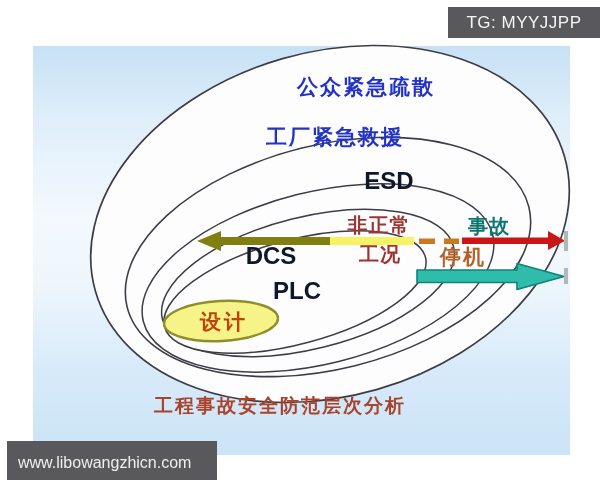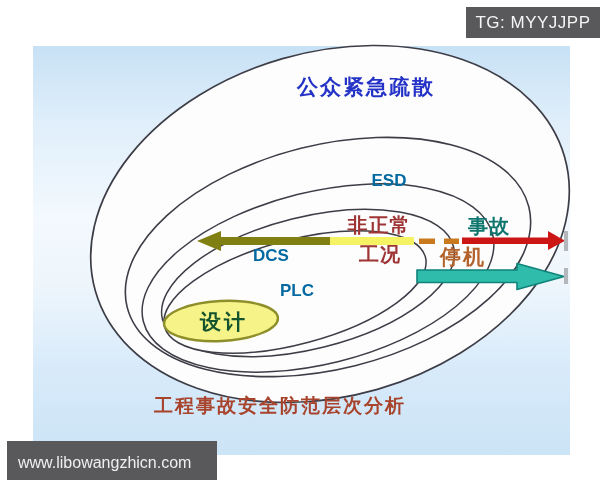--- a/index.html
+++ b/index.html
@@ -10,30 +10,30 @@
   #panel{
     position:absolute;left:33px;top:46px;width:537px;height:409px;
     background:linear-gradient(180deg,#c7e1f5 0%,#dfeefa 18%,#f3f9fe 42%,#eef6fc 58%,#d7eafa 80%,#cbe4f6 100%);
   }
 
   #diagram-svg{position:absolute;left:0;top:0;width:600px;height:480px;}
   .ring{fill:#fdfdfe;stroke:#3d3d47;}
   .teal-outline{stroke:#0f837a;stroke-width:1.6;stroke-linejoin:round;}
 
   .lbl{position:absolute;transform:translate(-50%,-50%);white-space:nowrap;font-weight:bold;}
-  .blue{color:#0369a1;font-size:17px;}
+  .blue{color:#0f172a;font-size:24px;}
   .blue-cn{color:#2433c6;font-size:21px;letter-spacing:2px;margin-top:12px;}
   .maroon{color:#9e3434;font-size:20px;letter-spacing:1px;font-family:Liberation Mono, monospace;}
   .red{color:#0f766e;font-size:20px;letter-spacing:1px;}
   .brown{color:#b2622a;font-size:21px;letter-spacing:2px;}
-  .dark{color:#14532d;font-size:21px;letter-spacing:3px;}
+  .dark{color:#c2410c;font-size:21px;letter-spacing:3px;}
   .title{color:#a8432c;font-size:19px;letter-spacing:2px;font-family:Liberation Mono, monospace;}
 
   #tg-badge{
-    position:absolute;top:7px;right:0;width:134px;height:31px;
+    position:absolute;top:7px;right:0;width:152px;height:31px;
     background:#59595b;color:#f5f5f5;font-size:17px;
     display:flex;align-items:center;justify-content:center;letter-spacing:0.5px;text-align:center;
   }
   #watermark-bar{
     position:absolute;left:7px;top:441px;width:210px;height:44px;
     background:#59595b;color:#efefef;font-size:16px;
     display:flex;align-items:center;padding-left:11px;box-sizing:border-box;
   }
 </style>
 </head>
@@ -63,20 +63,21 @@
     <rect x="462" y="237.5" width="86" height="6.5" fill="#cc1616"></rect>
     <path d="M548 231 L565 240.8 L548 250 Z" fill="#cc1616"></path>
 
     <path class="teal-outline" d="M417 270 L517 270 L517 263.5 L564 276.5 L517 289.5 L517 282.5 L417 282.5 Z" fill="#2fbcab"></path>
 
     <rect x="564" y="231" width="4" height="20" fill="#b3b7bb"></rect>
     <rect x="564" y="268" width="4" height="16" fill="#b3b7bb"></rect>
   </svg>
 
   <div class="lbl blue-cn" style="left:366px;top:75px">公众紧急疏散</div>
+  <div class="lbl blue-cn" style="left:335px;top:125px">工厂紧急救援</div>
   <div class="lbl blue" style="left:389px;top:181px">ESD</div>
   <div class="lbl blue" style="left:271px;top:256px">DCS</div>
   <div class="lbl blue" style="left:297px;top:291px">PLC</div>
   <div class="lbl dark" style="left:224px;top:322px">设计</div>
 
   <div class="lbl maroon" style="left:379px;top:225px">非正常</div>
   <div class="lbl maroon" style="left:380px;top:254px">工况</div>
   <div class="lbl red" style="left:489px;top:226px">事故</div>
   <div class="lbl brown" style="left:463px;top:257px">停机</div>
 

